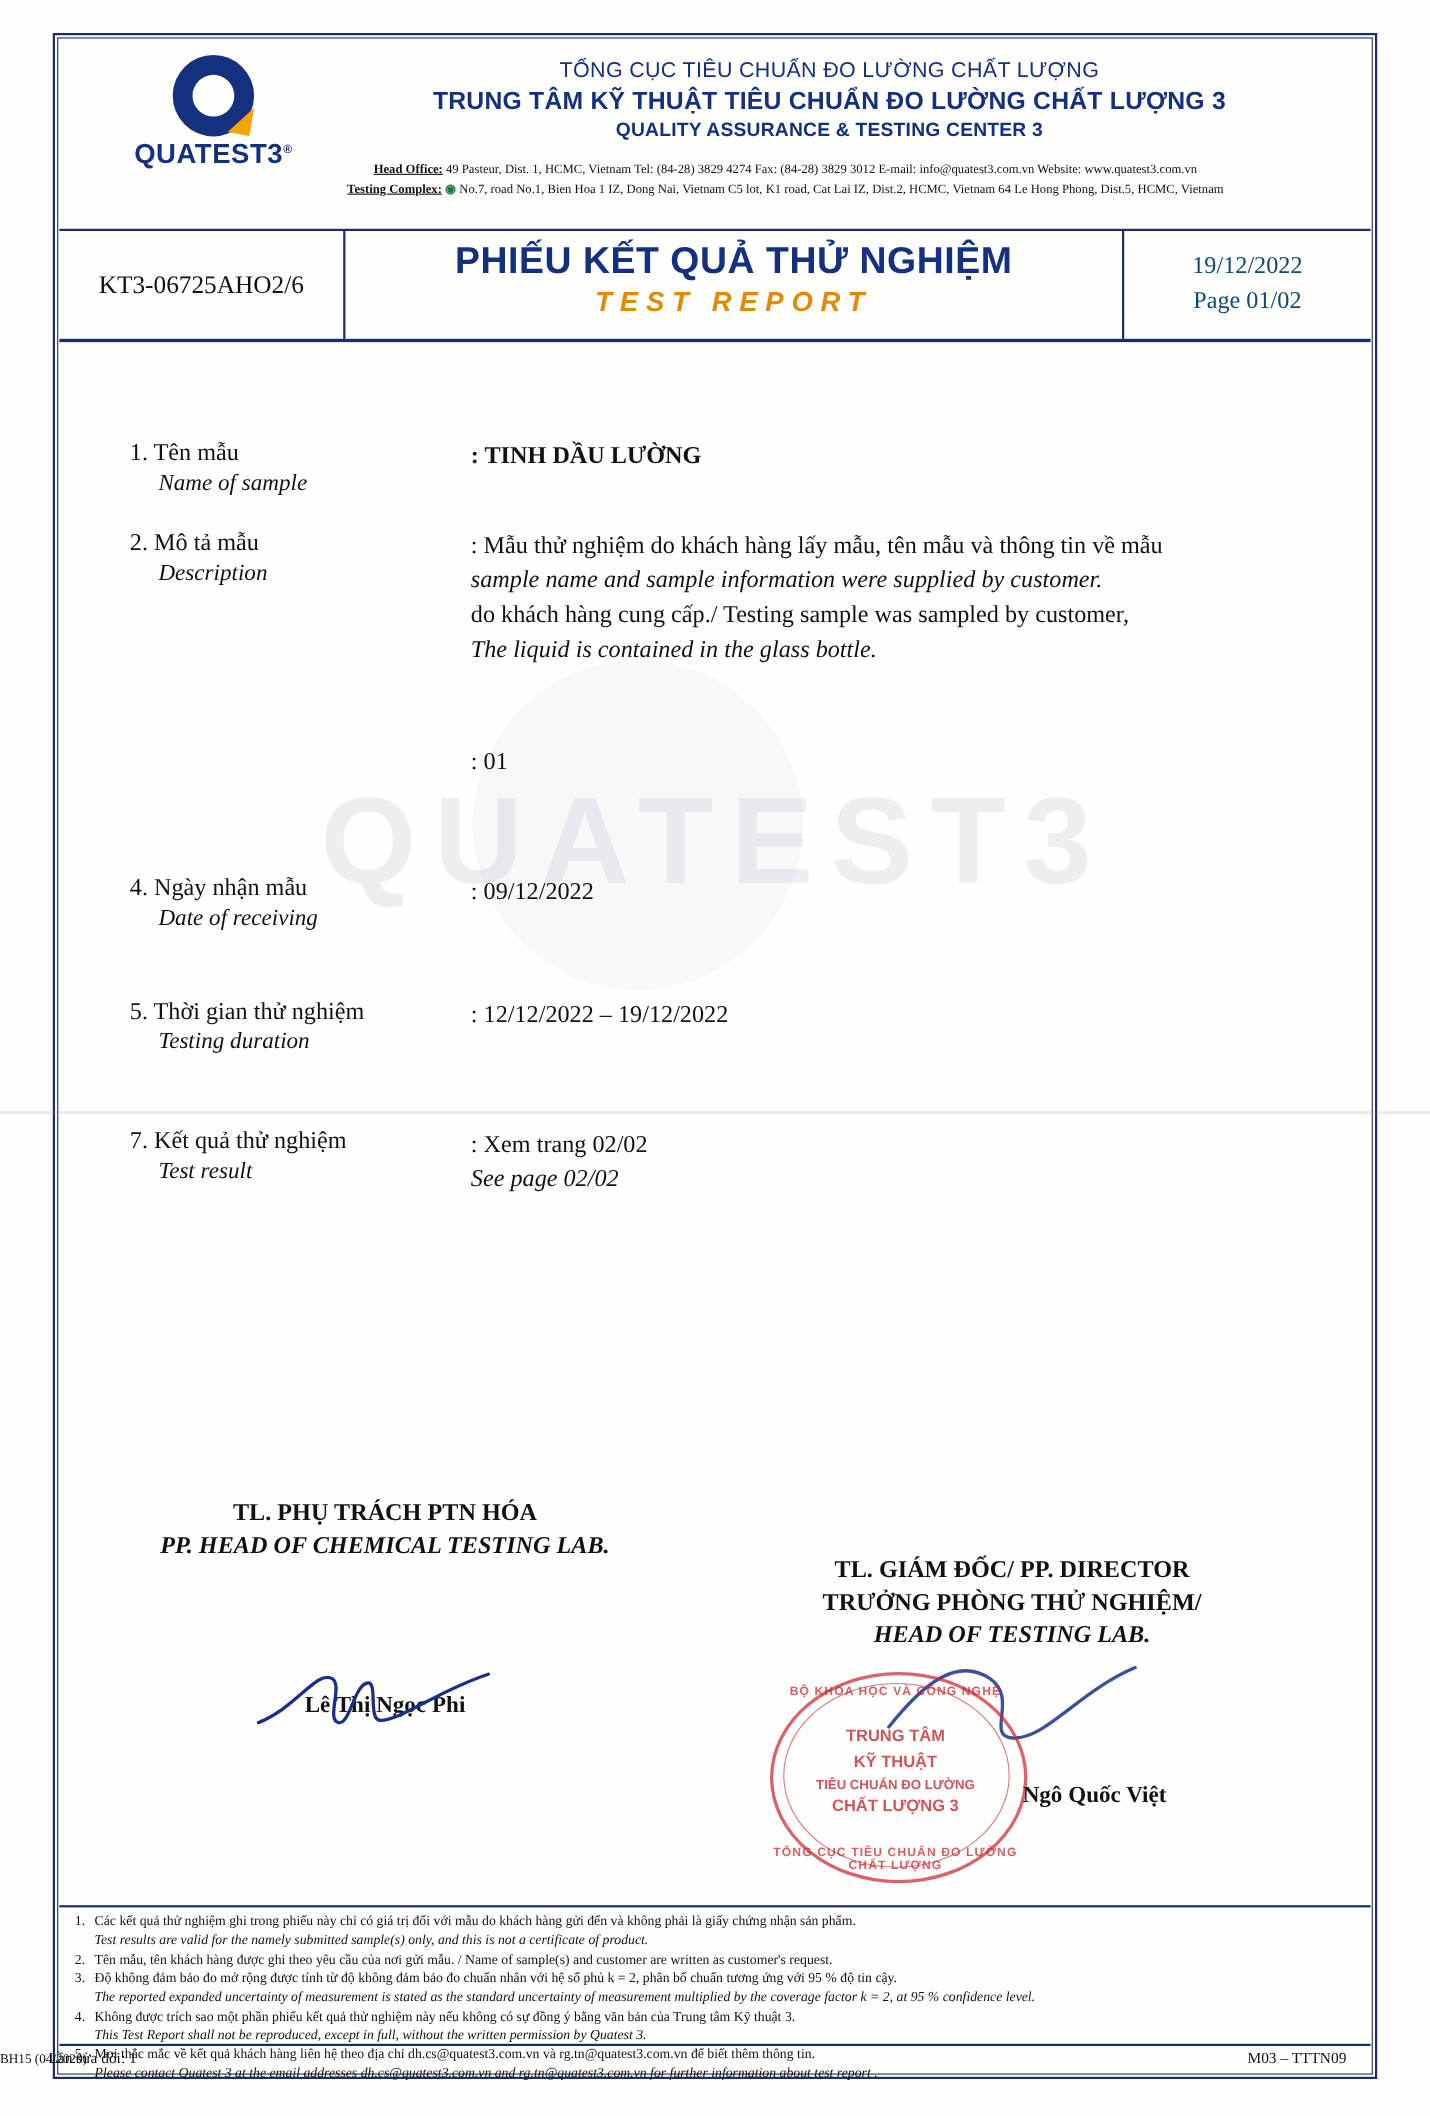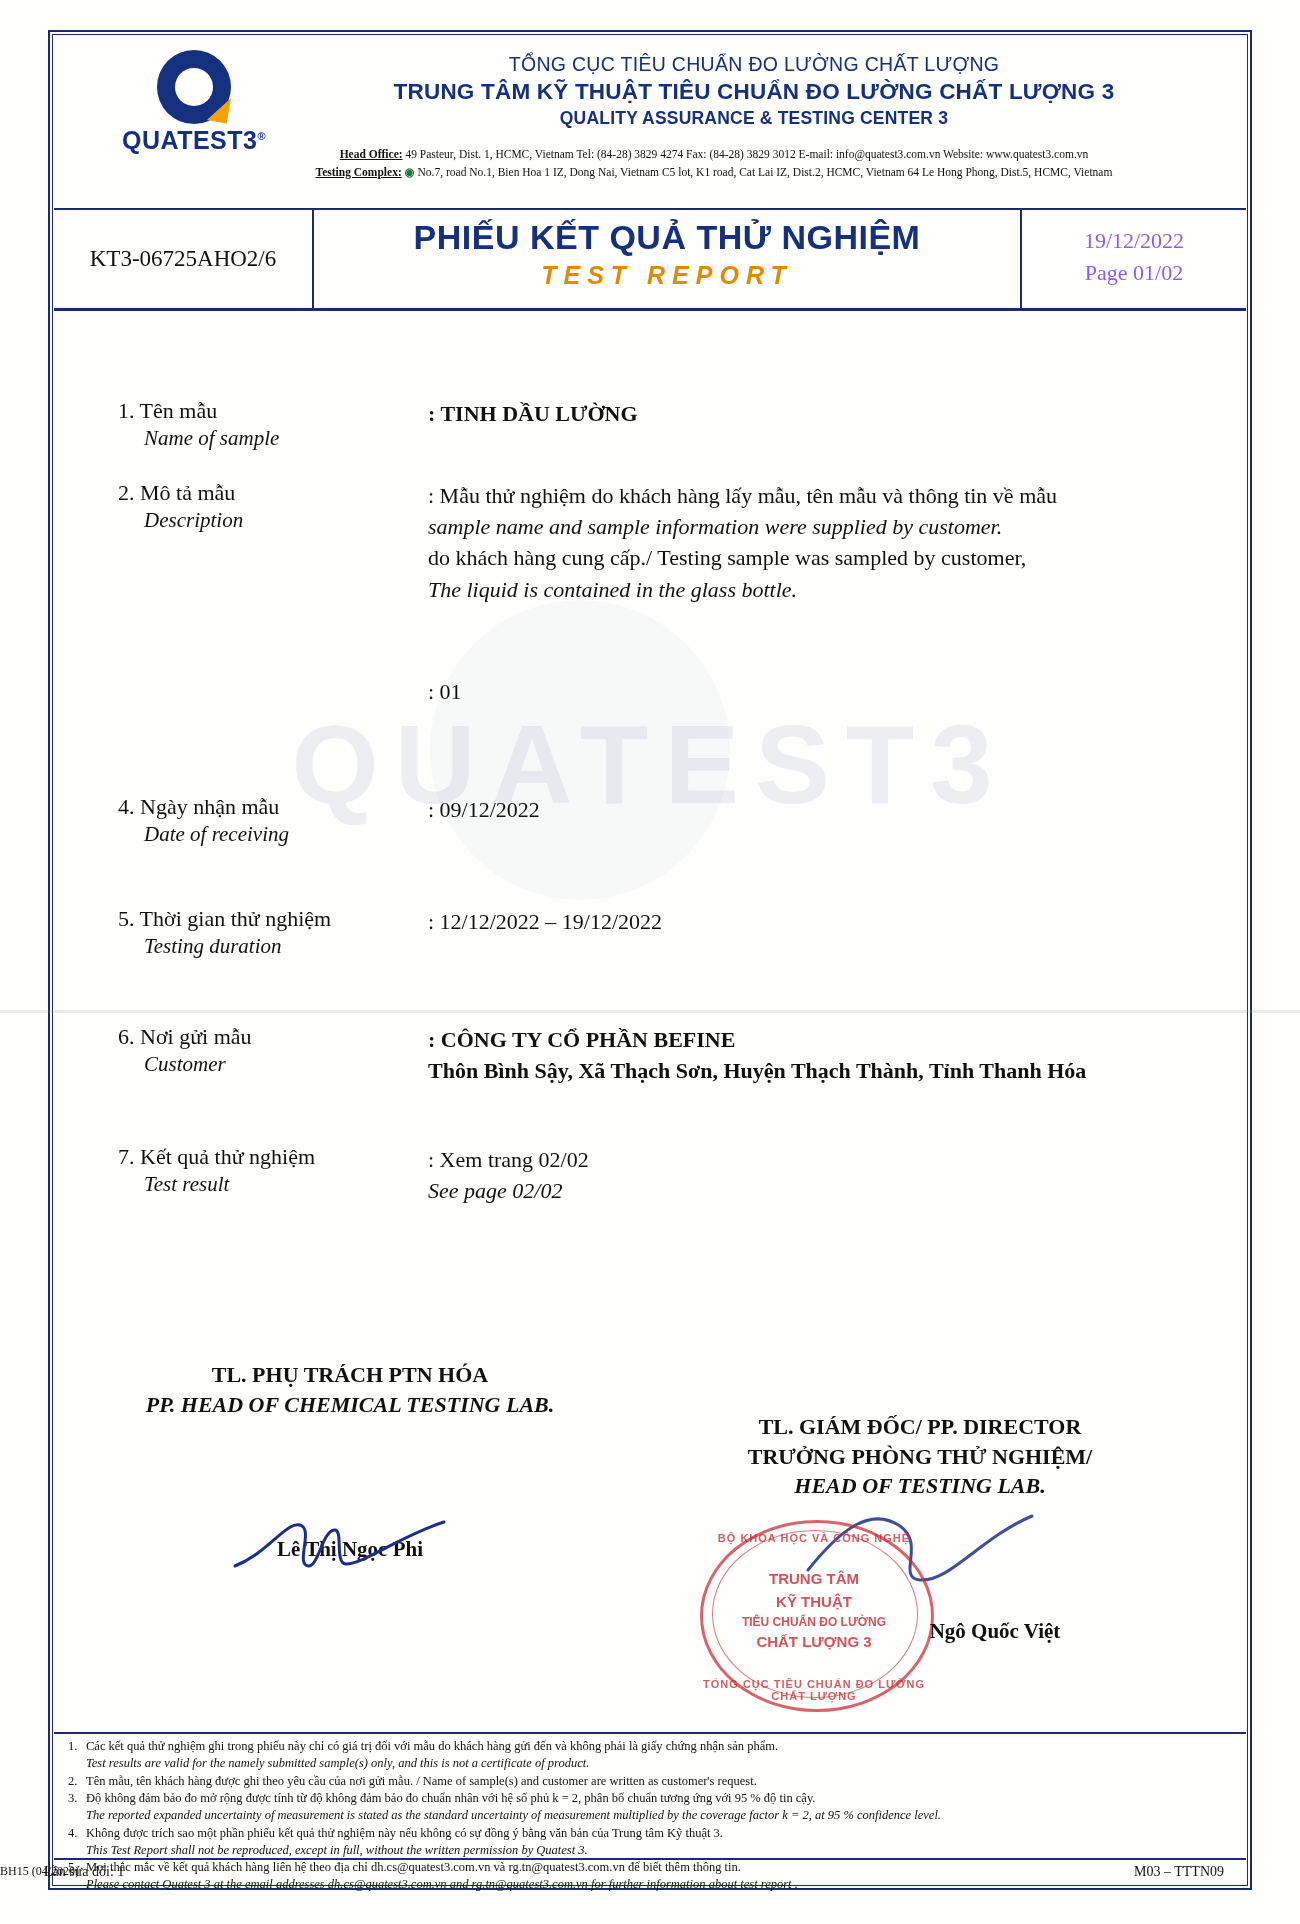--- a/index.html
+++ b/index.html
@@ -200,21 +200,21 @@
     width: 2px; height: 98px;
     background: #1b2a6b;
   }
   .band-cell-right {
     position: absolute;
     left: 968px; top: 0;
     width: 224px; height: 98px;
     text-align: center;
     font-family: "Liberation Serif", serif;
     font-size: 22px;
-    color: #8b5cf6;
+    color: #0c4a6e;
   }
   .band-cell-right .d1 { margin-top: 18px; }
   .band-cell-right .d2 { margin-top: 6px; }
 
   .rule-thick2 {
     position: absolute;
     left: 54px;
     top: 308px;
     width: 1192px;
     height: 3px;
@@ -567,33 +567,20 @@
           <span>5.</span>
           <span>Thời gian thử nghiệm</span>
         </div>
         <div class="lbl-en">Testing duration</div>
       </div>
       <div class="item-value">
         <div class="val-line">: 12/12/2022 – 19/12/2022</div>
       </div>
     </div>
 
-    <div class="item" style="height:102px;">
-      <div class="item-label">
-        <div class="lbl-vi">
-          <span>6.</span>
-          <span>Nơi gửi mẫu</span>
-        </div>
-        <div class="lbl-en">Customer</div>
-      </div>
-      <div class="item-value">
-        <div class="val-line val-bold">: CÔNG TY CỔ PHẦN BEFINE</div>
-        <div class="val-line val-bold">Thôn Bình Sậy, Xã Thạch Sơn, Huyện Thạch Thành, Tỉnh Thanh Hóa</div>
-      </div>
-    </div>
 
     <div class="item" style="height:90px;">
       <div class="item-label">
         <div class="lbl-vi">
           <span>7.</span>
           <span>Kết quả thử nghiệm</span>
         </div>
         <div class="lbl-en">Test result</div>
       </div>
       <div class="item-value">

